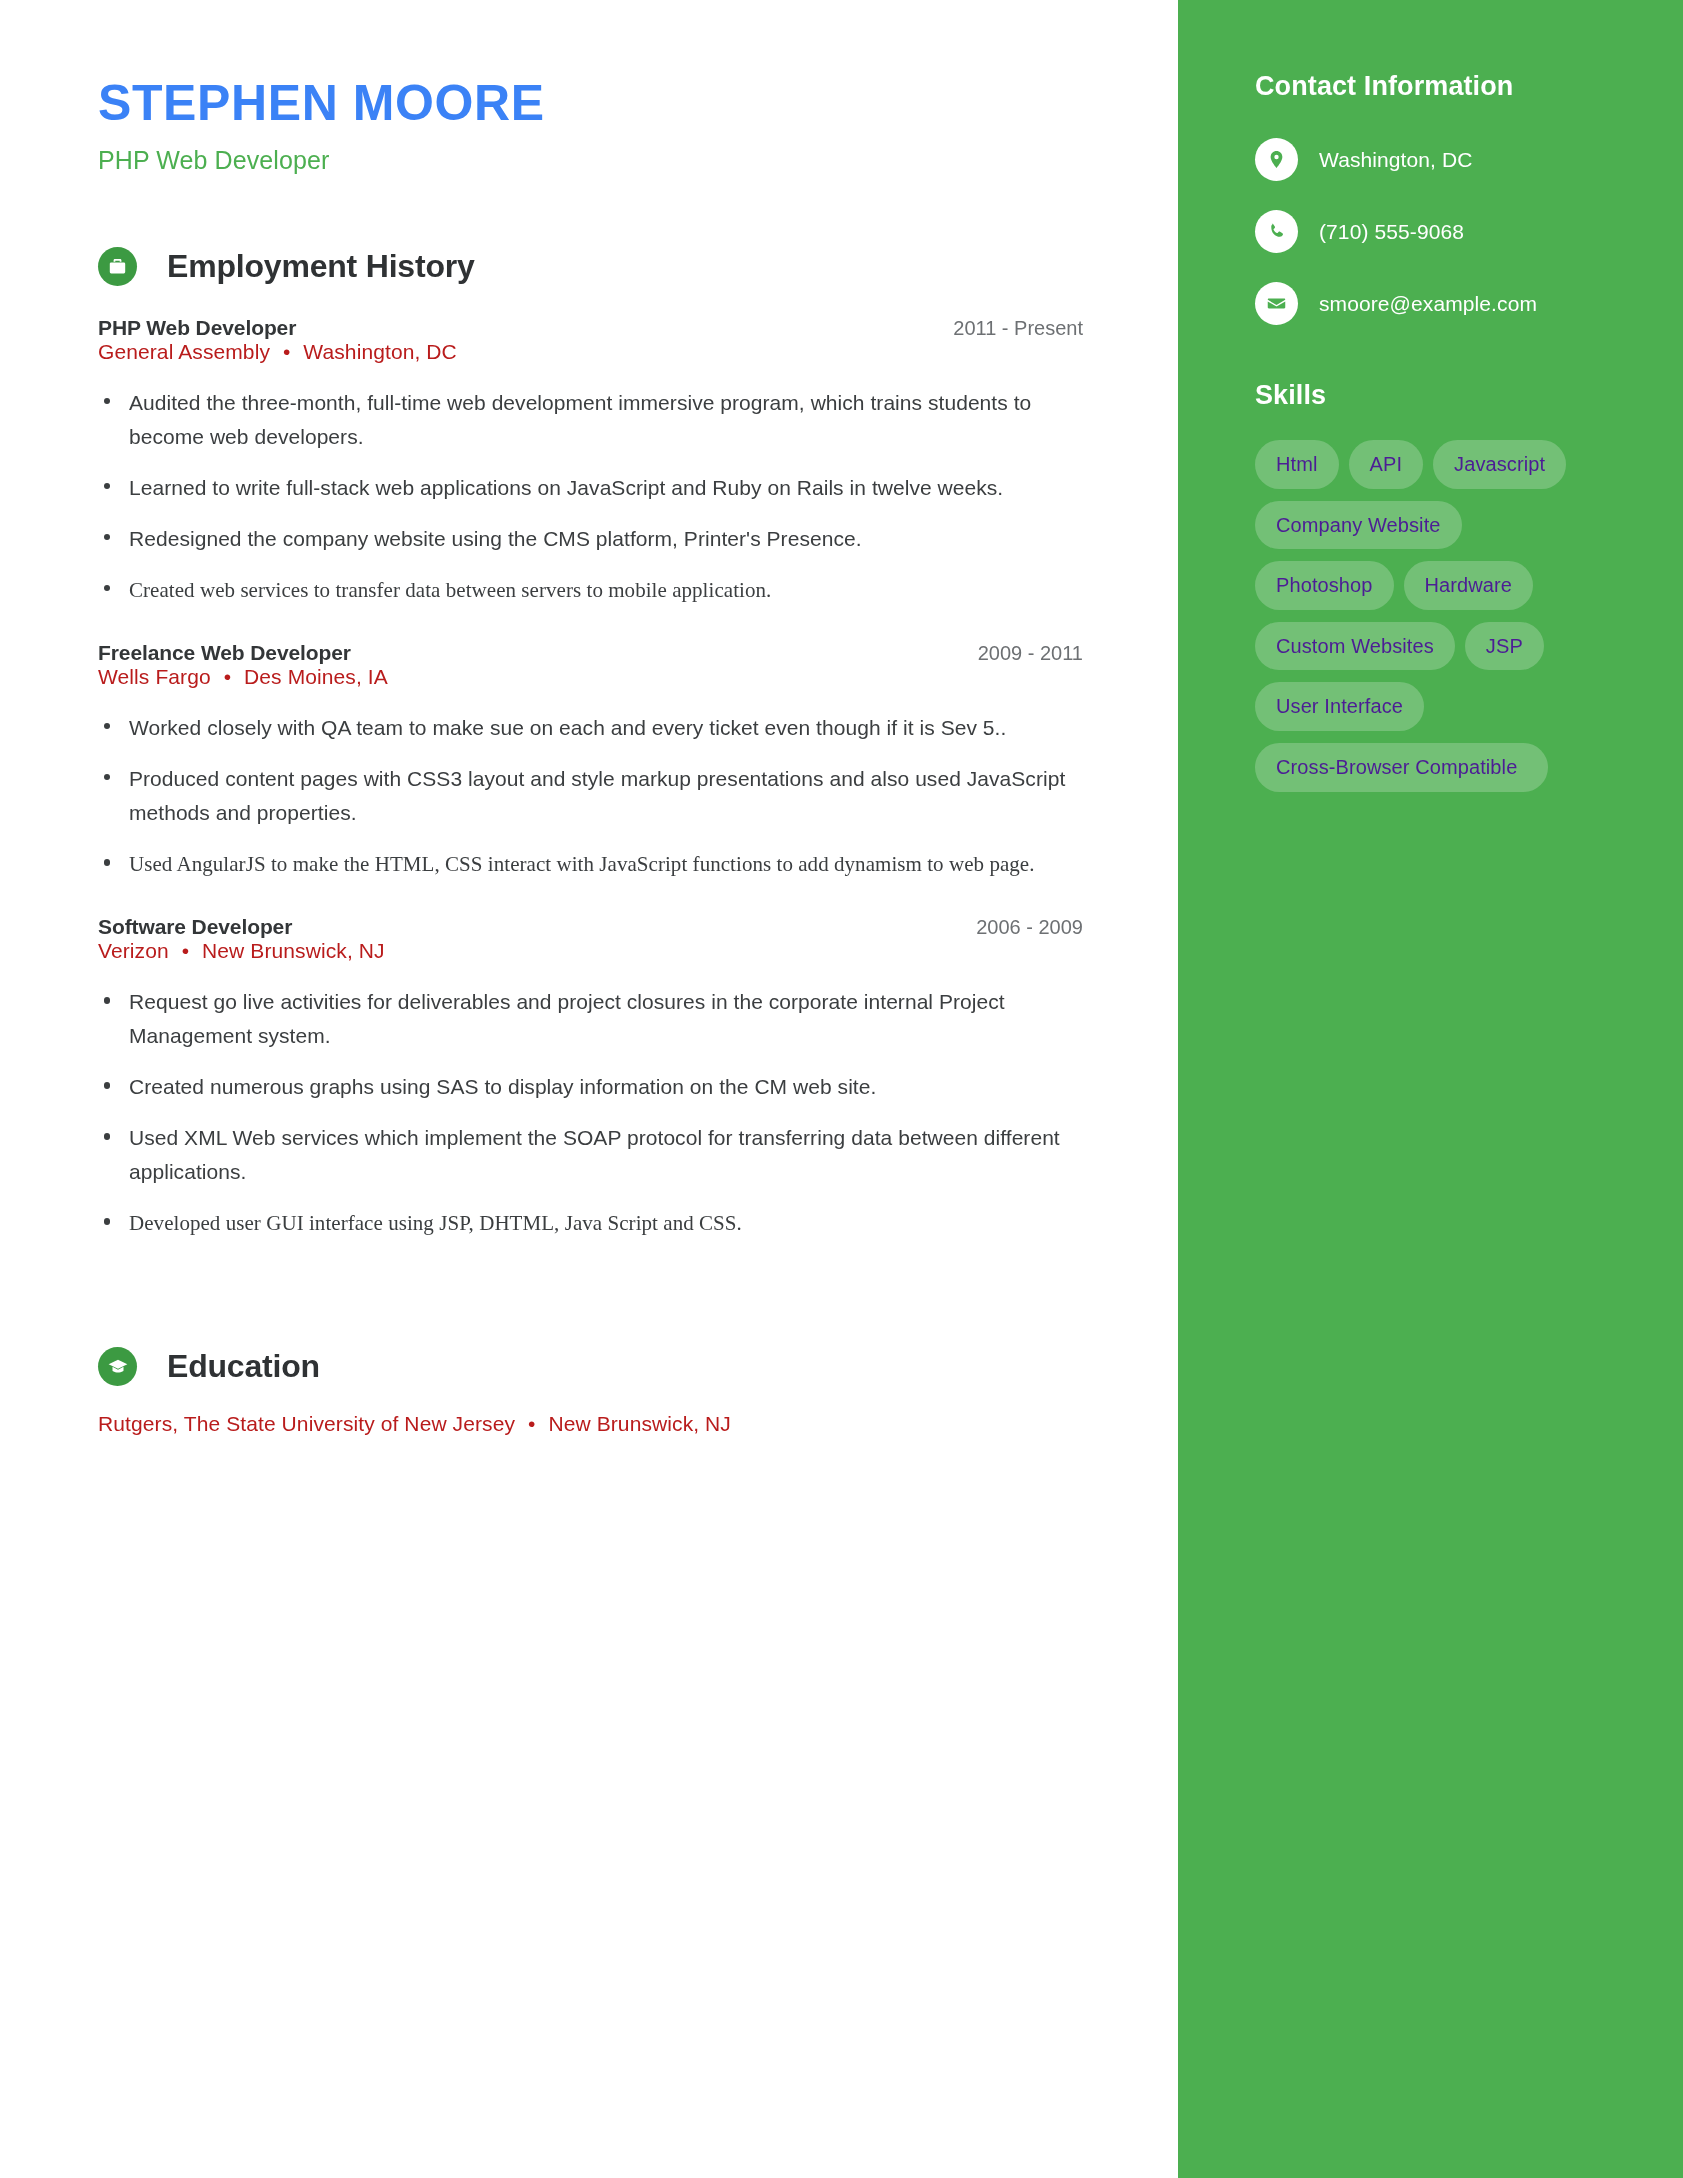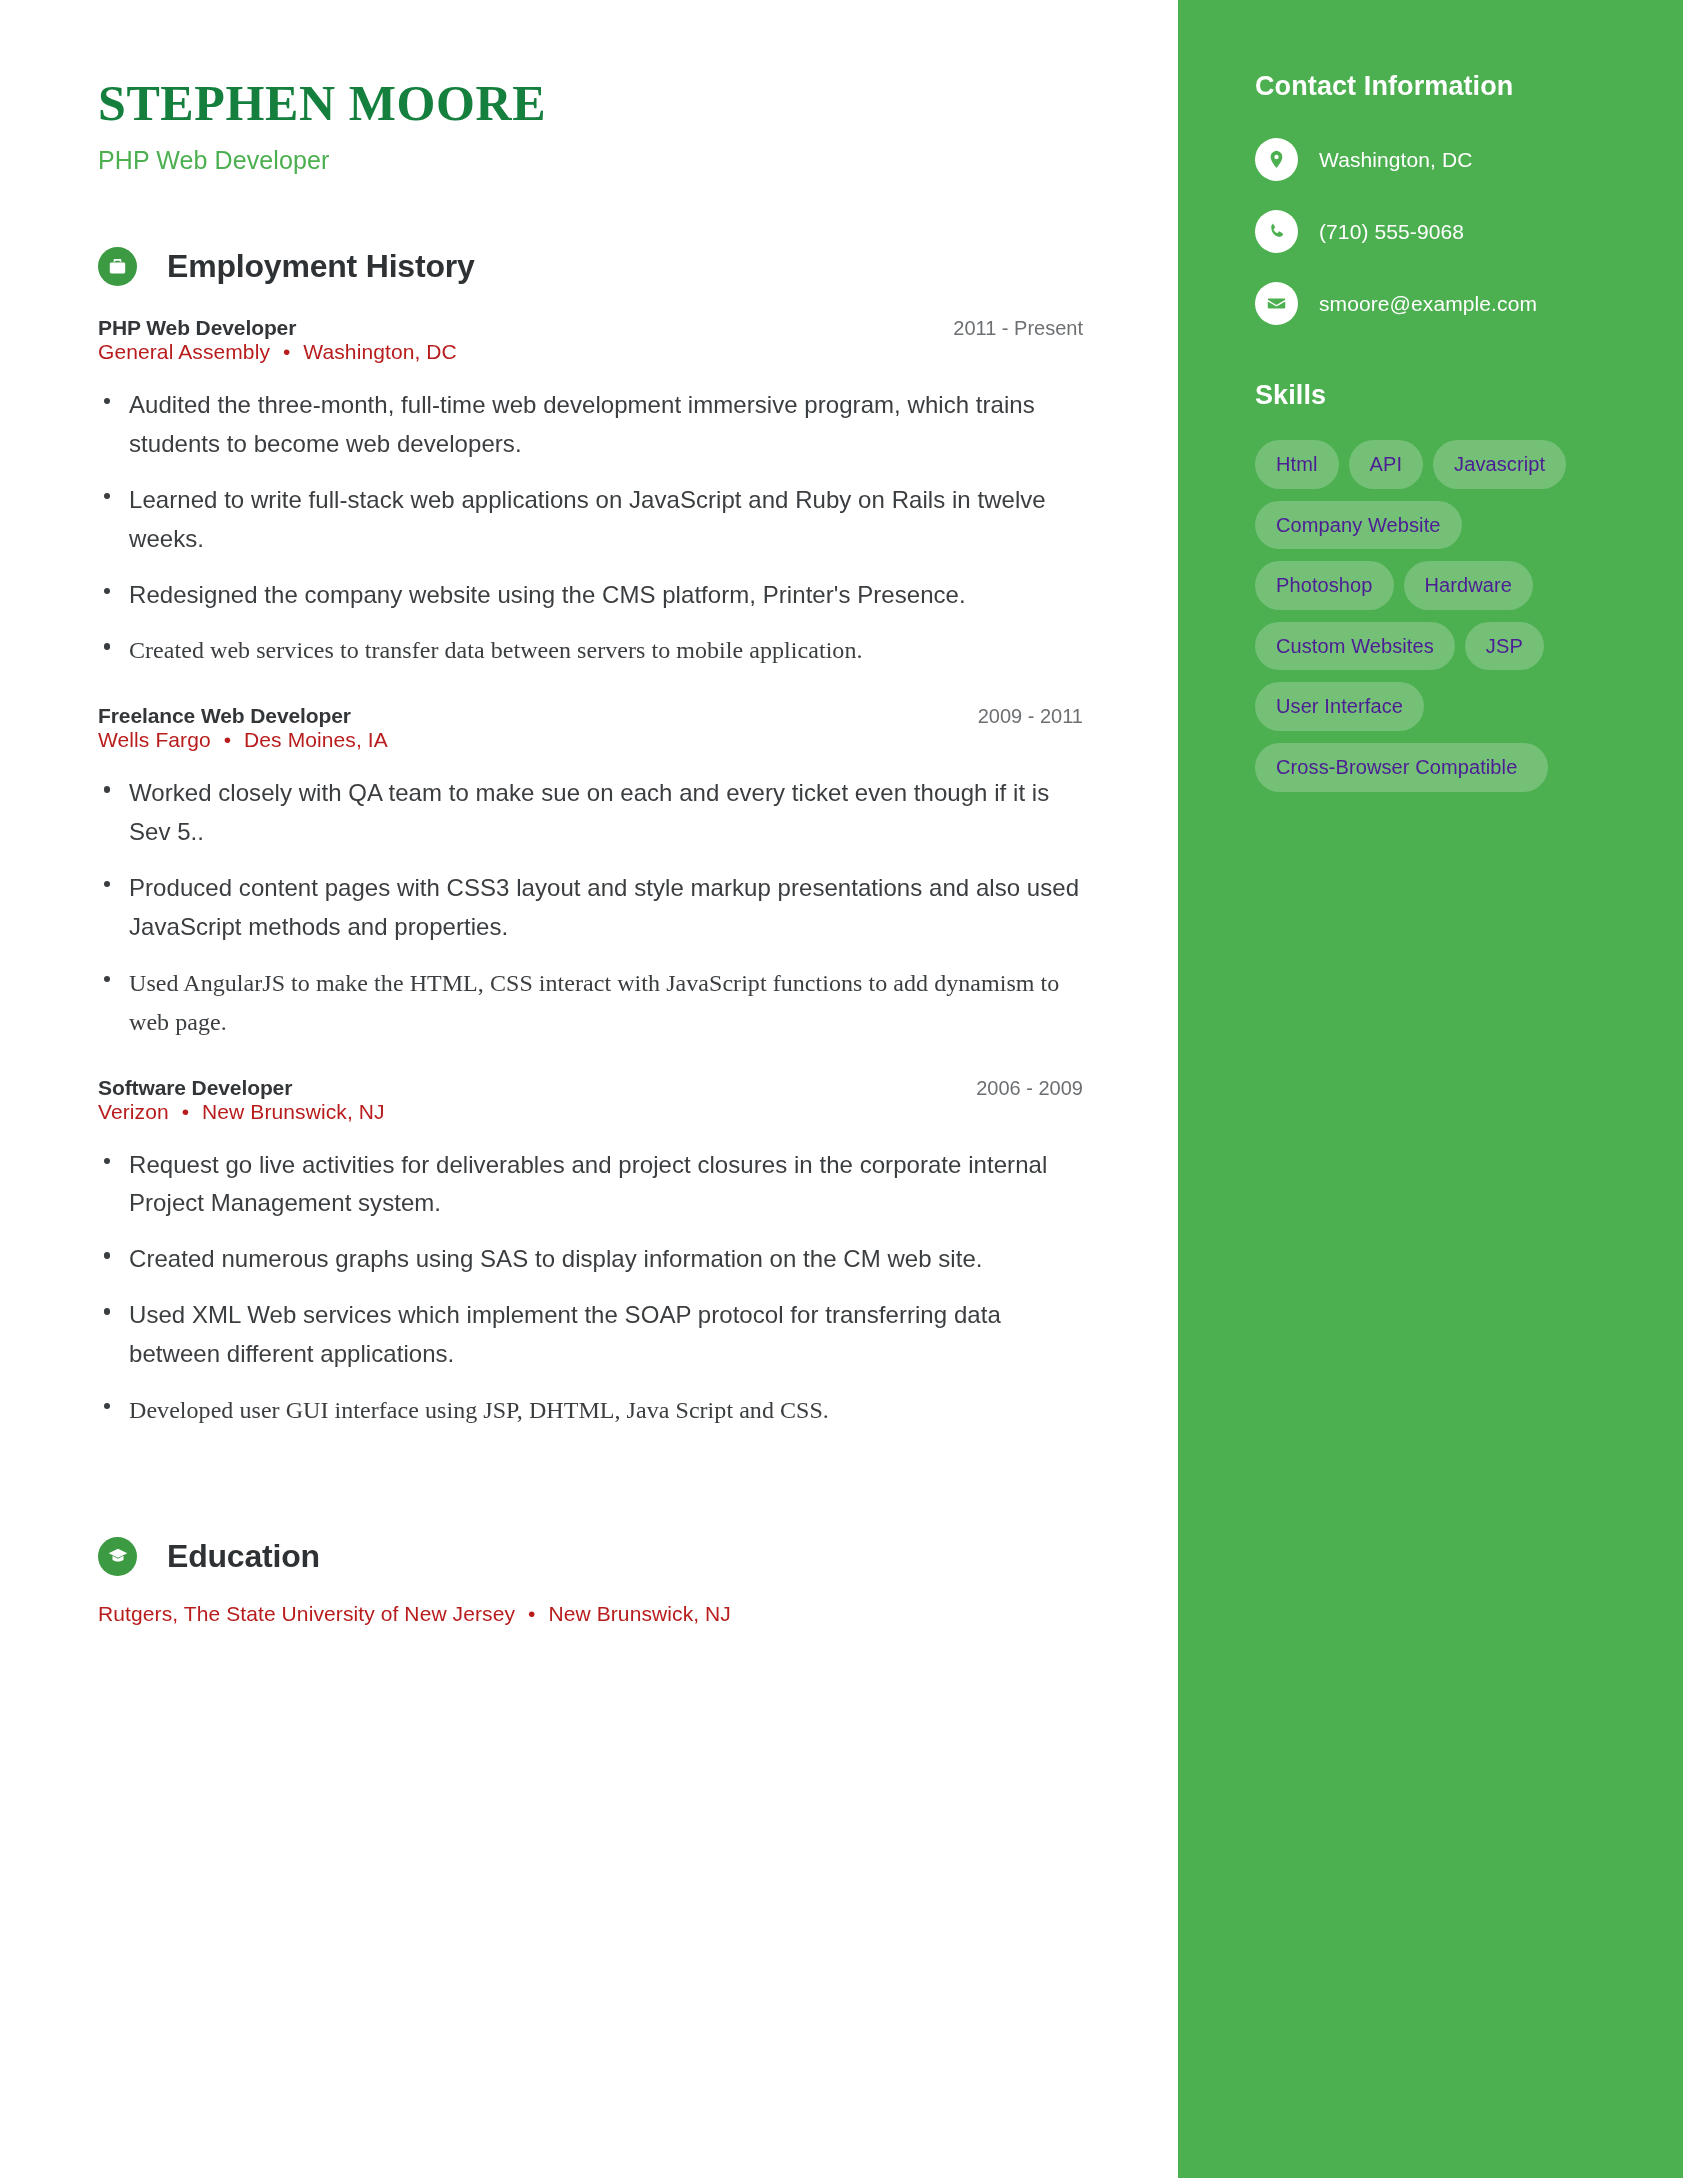--- a/index.html
+++ b/index.html
@@ -29,24 +29,23 @@
     height: 2178px;
     background: #ffffff;
     padding: 77px 95px 0 98px;
     position: relative;
   }
 
   .name-title {
     font-size: 50px;
     font-weight: 700;
     letter-spacing: 0.6px;
-    color: #15803d;
+    color: #3b82f6;
     line-height: 1.06;
     white-space: nowrap;
-    font-family: Liberation Serif, serif;
   }
 
   .job-subtitle {
     font-size: 25px;
     color: #4caf50;
     margin-top: 16px;
     font-weight: 400;
     letter-spacing: 0.1px;
   }
 
@@ -110,21 +109,21 @@
   .entry-meta .sep { padding: 0 7px; }
 
   .bullets {
     list-style: none;
     margin-top: 22px;
   }
 
   .bullets li {
     position: relative;
     padding-left: 31px;
-    font-size: 24px;
+    font-size: 21px;
     line-height: 1.62;
     color: #3b3e40;
     margin-bottom: 17px;
     letter-spacing: 0.05px;
   }
   .bullets li:last-child { margin-bottom: 0; font-family: Liberation Serif, serif; }
 
   .bullets li::before {
     content: "";
     position: absolute;

